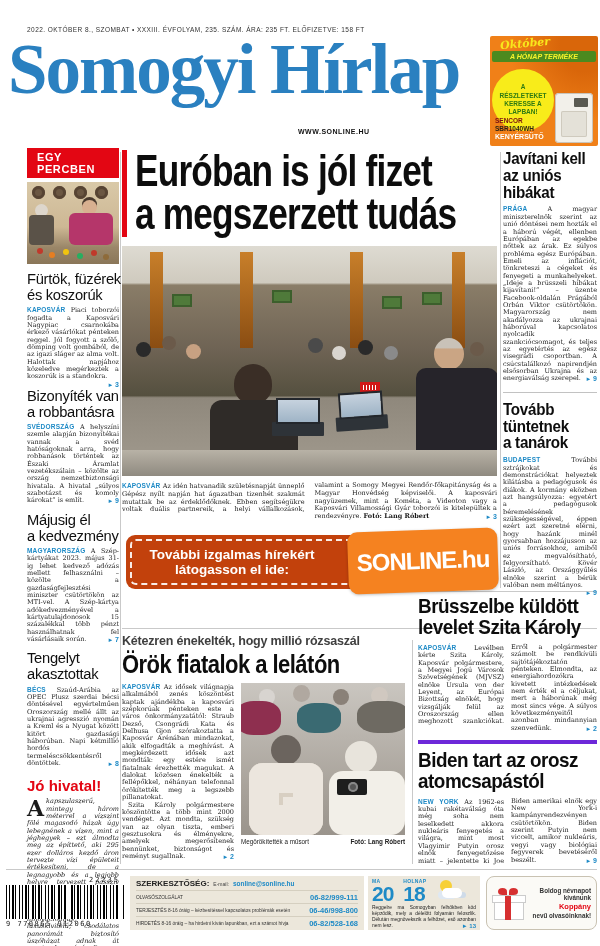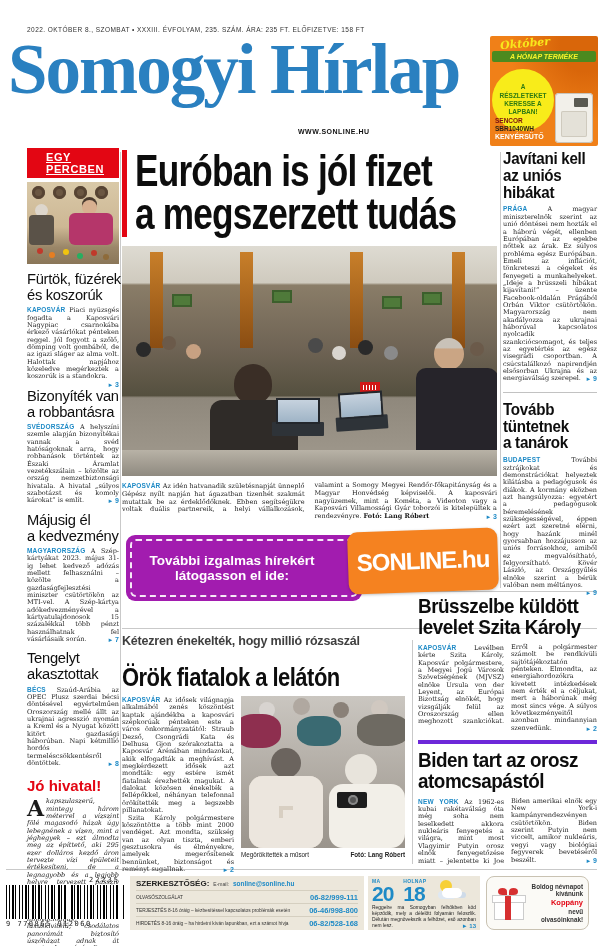--- a/index.html
+++ b/index.html
@@ -39,21 +39,21 @@
   
   .lead{color:#1e8ac6;font:700 6.5px "Liberation Sans",sans-serif;letter-spacing:.2px;}
   .bodytext{font-size:6.5px;line-height:1.13;text-align:justify;color:#1b1b1b;}
   .pg{float:right;color:#1e8ac6;font:700 7px "Liberation Sans",sans-serif;margin-left:3px;}
   .pg::before{content:"\25BA\00A0";font-size:6px;}
   .cond{display:inline-block;transform:scaleX(.88);transform-origin:0 50%;white-space:nowrap;}
 
   
   .col-left{left:27px;top:148px;width:92px;}
   .sec-label{background:#e30613;color:#fff;font:700 11px "Liberation Sans",sans-serif;
-             padding:3px 5px 3px 19px;letter-spacing:.6px;text-decoration:underline;}
+             padding:3px 5px 3px 10px;letter-spacing:.6px;}
   .lphoto{position:relative;width:92px;height:82px;margin-top:4px;overflow:hidden;
           background:linear-gradient(#d9c9a8,#cdb794 55%,#9a8668 80%,#8a7658);}
   .wreath{position:absolute;top:4px;width:13px;height:13px;border-radius:50%;
           background:#6b5742;box-shadow:inset 0 0 0 3px #574433;}
   .lp-head1{position:absolute;left:8px;top:22px;width:13px;height:13px;border-radius:50%;background:#ddd6cc;}
   .lp-body1{position:absolute;left:2px;top:33px;width:25px;height:30px;border-radius:4px;background:#5a5248;}
   .lp-head2{position:absolute;left:55px;top:18px;width:15px;height:15px;border-radius:50%;background:#d8b090;
             box-shadow:0 -3px 0 0 #4a3a2e;}
   .lp-body2{position:absolute;left:42px;top:31px;width:44px;height:32px;border-radius:6px;background:#b5366a;}
   .lp-dot{position:absolute;width:6px;height:6px;border-radius:50%;}
@@ -93,40 +93,40 @@
   .mp-man-right .b{position:absolute;left:2px;top:30px;width:82px;height:108px;border-radius:10px 10px 0 0;background:#26242a;}
   .mp-laptop{position:absolute;width:52px;height:14px;background:#2e3338;border-radius:1px;}
   .mp-laptop::before{content:"";position:absolute;left:6px;top:-22px;width:40px;height:22px;
                      background:linear-gradient(#c6d2de,#9fb4c6);box-shadow:0 0 0 2px #23272c;}
   .mp-desk{position:absolute;left:0;bottom:0;width:100%;height:26px;background:linear-gradient(#b8b2a6,#8f8a80);}
 
   .caption{margin-top:6px;columns:2;column-gap:10px;font-size:6.5px;line-height:1.18;text-align:justify;}
   .credit{font-weight:700;}
 
   .promo{position:relative;height:66px;margin-top:9px;}
-  .promo-blue{position:absolute;left:4px;top:5px;width:236px;height:66px;background:#a21caf;border-radius:9px;
+  .promo-blue{position:absolute;left:4px;top:5px;width:236px;height:54px;background:#c2410c;border-radius:9px;
               display:flex;align-items:center;justify-content:center;text-align:center;}
   .promo-blue::after{content:"";position:absolute;inset:4px;border:2px dashed rgba(255,255,255,.9);border-radius:6px;}
   .promo-blue .t{width:190px;color:#fff;font:700 13.5px/1.12 "Liberation Sans",sans-serif;padding-right:24px;}
   .promo-orange{position:absolute;left:226px;top:0;width:150px;height:62px;background:#f58220;border-radius:10px;
                 transform:rotate(-2deg);display:flex;align-items:center;justify-content:center;
                 box-shadow:0 1px 3px rgba(0,0,0,.25);}
   .promo-orange .t{color:#fff;font:800 24px "Liberation Sans",sans-serif;letter-spacing:-1px;white-space:nowrap;}
 
   
   .col-right{left:503px;top:150px;width:94px;}
   .rtitle{font:700 16.5px/1.02 "Liberation Sans",sans-serif;color:#0d0d0d;letter-spacing:-.3px;}
   .rtitle .cond{transform:scaleX(.92);}
   .col-right .bodytext{margin-top:5px;}
   .rart2{margin-top:9px;border-top:1px solid #c2c2c2;padding-top:8px;}
 
   
   .kicker-block{left:122px;top:634px;width:286px;}
   .kicker{font:700 12.5px "Liberation Sans",sans-serif;color:#3f3f3f;letter-spacing:-.2px;}
-  .f-headline{font:800 25px/1 "Liberation Sans",sans-serif;color:#0d0d0d;letter-spacing:-.6px;margin-top:17px;}
+  .f-headline{font:800 25px/1 "Liberation Sans",sans-serif;color:#0d0d0d;letter-spacing:-.6px;margin-top:4px;}
   .f-row{display:flex;gap:7px;margin-top:6px;}
   .f-text{width:112px;flex:none;font-size:6.5px;line-height:1.13;text-align:justify;}
   .f-text .p2{text-indent:6px;margin-top:1px;}
   .f-photoblock{width:164px;flex:none;}
   .f-photo{position:relative;width:164px;height:152px;overflow:hidden;
            background:linear-gradient(#cac6c0,#a8a29a 70%,#9a948c);}
   .fp-blob{position:absolute;border-radius:40%;}
   .fp-cam{position:absolute;left:96px;top:96px;width:30px;height:16px;background:#1d1d1d;border-radius:2px;}
   .fp-cam::after{content:"";position:absolute;left:11px;top:3px;width:10px;height:10px;border-radius:50%;
                  background:#555;box-shadow:inset 0 0 0 2px #888;}
@@ -156,21 +156,21 @@
   .w-top{display:flex;gap:10px;align-items:flex-start;}
   .w-cell{text-align:left;}
   .w-lab{font:700 5px "Liberation Sans",sans-serif;color:#1e8ac6;letter-spacing:.3px;}
   .w-num{font:700 21px/0.95 "Liberation Sans",sans-serif;color:#1e8ac6;letter-spacing:-1px;}
   .wicon{position:relative;width:30px;height:22px;margin-top:2px;}
   .wicon .sun{position:absolute;left:4px;top:0;width:12px;height:12px;border-radius:50%;background:#f7d038;}
   .wicon .cloud{position:absolute;left:6px;top:8px;width:20px;height:10px;border-radius:8px;background:#fff;
                 box-shadow:-5px 2px 0 -1px #dfe8f2,6px 2px 0 -2px #cfdbe8;}
   .w-fc{font:4.9px/1.2 "Liberation Sans",sans-serif;color:#222;text-align:justify;margin-top:1px;}
   .w-fc .pg{font-size:6px;}
-  .nameday{left:486px;top:876px;width:103px;height:54px;border:1px solid #c9c2b2;border-radius:8px;
+  .nameday{left:486px;top:876px;width:111px;height:54px;border:1px solid #c9c2b2;border-radius:8px;
            background:#fbfaf6;box-sizing:border-box;display:flex;align-items:center;gap:5px;padding:3px 5px;}
   .gift{position:relative;width:32px;height:34px;flex:none;}
   .gift .box{position:absolute;left:2px;bottom:0;width:28px;height:18px;background:#fff;border:1px solid #ccc;}
   .gift .lid{position:absolute;left:0;bottom:17px;width:32px;height:6px;background:#fff;border:1px solid #ccc;}
   .gift .ribbon{position:absolute;left:13px;bottom:0;width:6px;height:24px;background:#d63031;}
   .gift .bowl{position:absolute;left:6px;top:2px;width:9px;height:7px;border-radius:50% 50% 0 50%;background:#d63031;}
   .gift .bowr{position:absolute;left:17px;top:2px;width:9px;height:7px;border-radius:50% 50% 50% 0;background:#d63031;}
   .nd-text{flex:1;text-align:right;font:700 6.3px/1.25 "Liberation Sans",sans-serif;color:#333;}
   .nd-name{color:#e30613;font-size:7.5px;}
 </style>
@@ -221,21 +221,21 @@
       <span class="lp-dot" style="left:36px;top:67px;background:#f1c40f"></span>
       <span class="lp-dot" style="left:50px;top:71px;background:#27ae60"></span>
       <span class="lp-dot" style="left:64px;top:68px;background:#c0392b"></span>
       <span class="lp-dot" style="left:76px;top:72px;background:#8e6b3a"></span>
     </div>
 
     <div class="ltitle">
       <span class="cond">Fürtök, füzérek</span><br>
       <span class="cond">és koszorúk</span>
     </div>
-    <p class="bodytext"><span class="lead">KAPOSVÁR</span> <span>Piaci nyüzsgés fogadta a Kaposvári Nagypiac csarnokába érkező vásárlókat pénteken reggel. Jól fogyott a szőlő, dömping volt gombából, de az igazi sláger az alma volt. Halottak napjához közeledve megérkeztek a koszorúk is a standokra.</span><span class="pg">3</span></p>
+    <p class="bodytext"><span class="lead">KAPOSVÁR</span> <span>Piaci toborzói fogadta a Kaposvári Nagypiac csarnokába érkező vásárlókat pénteken reggel. Jól fogyott a szőlő, dömping volt gombából, de az igazi sláger az alma volt. Halottak napjához közeledve megérkeztek a koszorúk is a standokra.</span><span class="pg">3</span></p>
 
     <div class="ltitle">
       <span class="cond">Bizonyíték van</span><br>
       <span class="cond">a robbantásra</span>
     </div>
     <p class="bodytext"><span class="lead">SVÉDORSZÁG</span> <span>A helyszíni szemle alapján bizonyítékai vannak a svéd hatóságoknak arra, hogy robbanások történtek az Északi Áramlat vezetékszálain – közölte az ország nemzetbiztonsági hivatala. A hivatal „súlyos szabotázst és komoly károkat” is említ.</span><span class="pg">9</span></p>
 
     <div class="ltitle">
       <span class="cond">Májusig él</span><br>
       <span class="cond">a kedvezmény</span>

